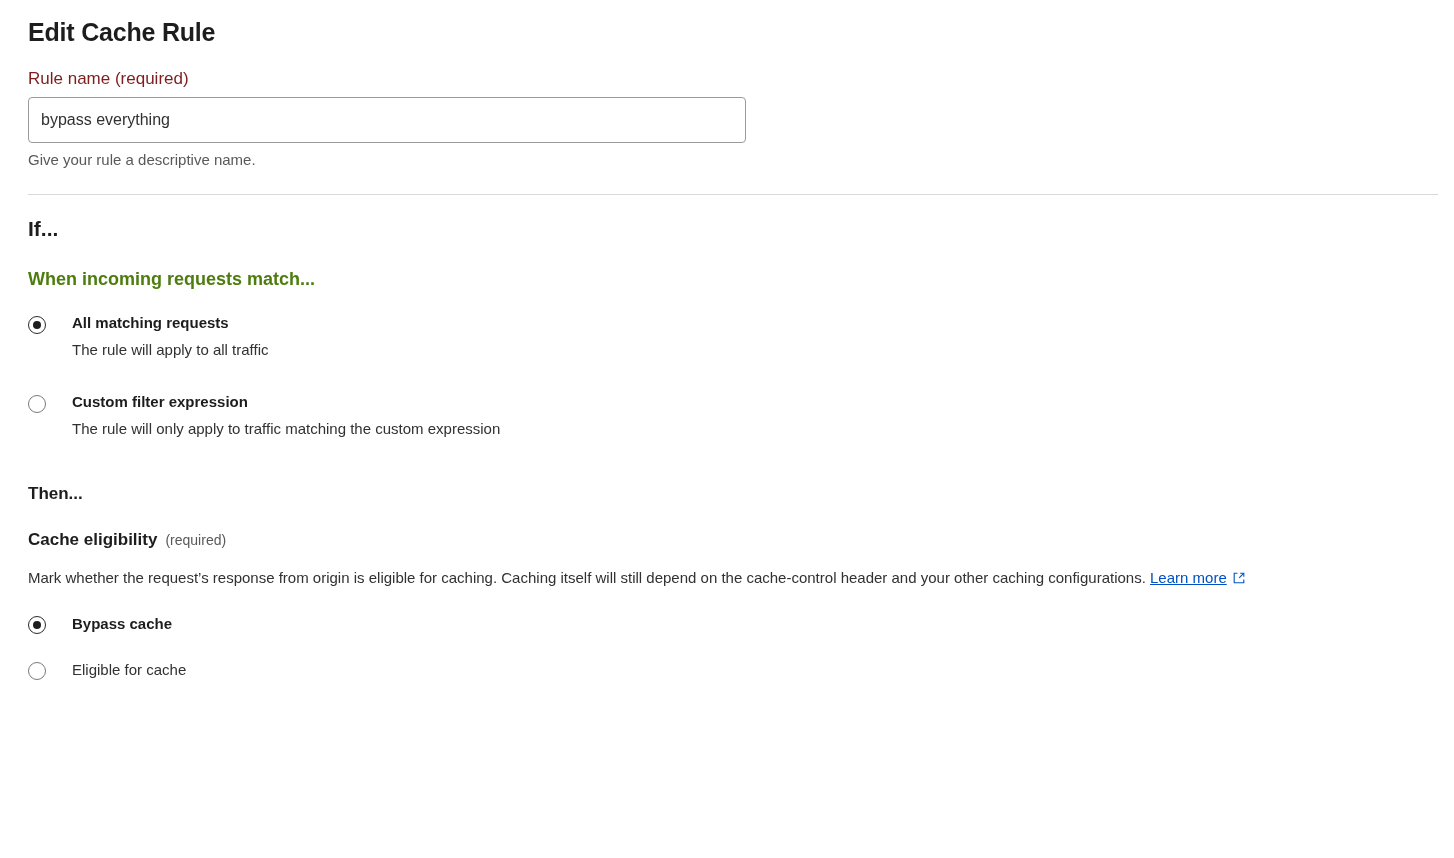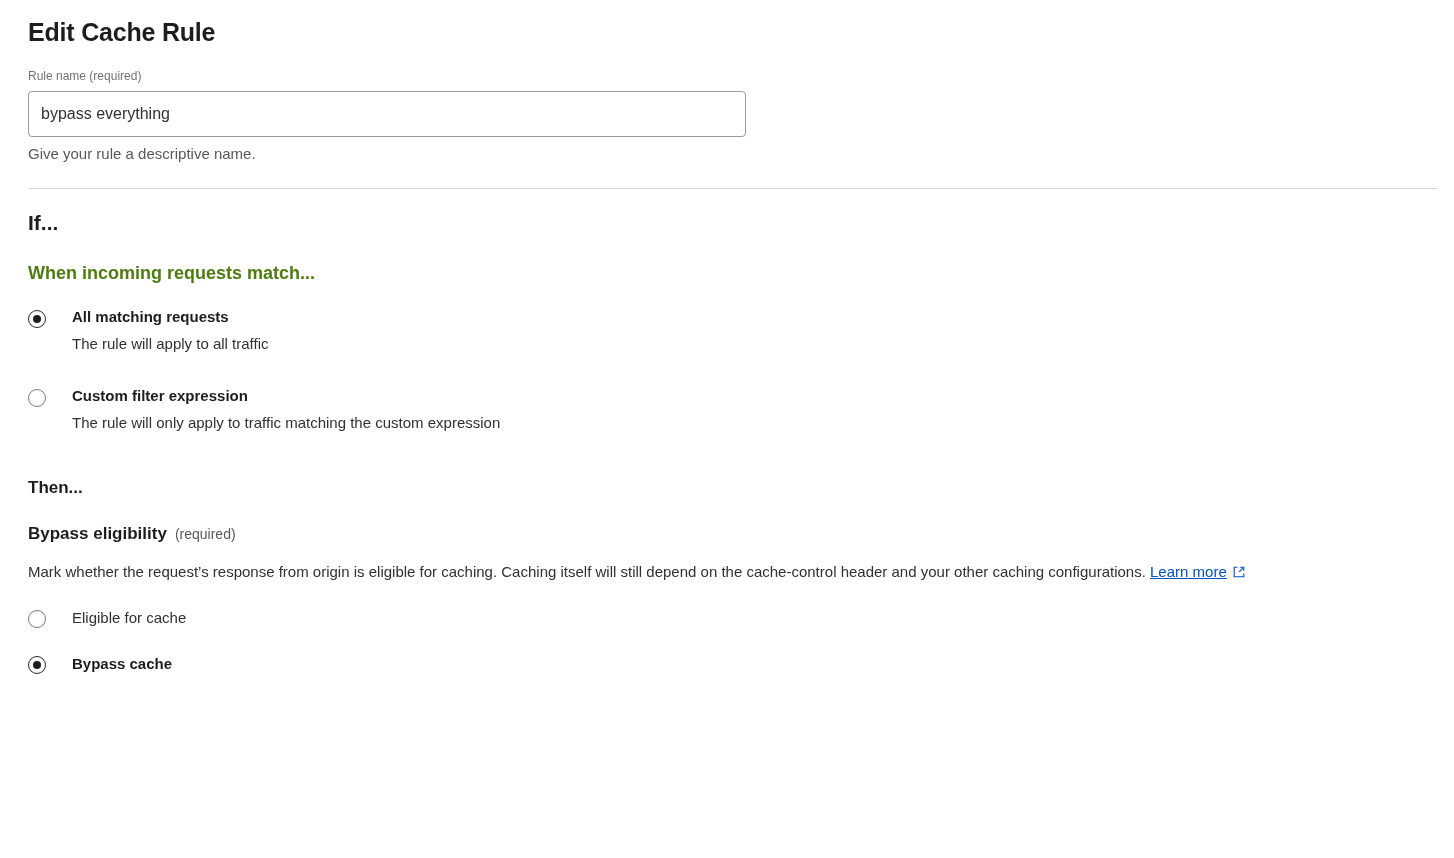--- a/index.html
+++ b/index.html
@@ -20,22 +20,22 @@
     margin-left: 12px;
   }
   .page-title {
     font-size: 25px;
     font-weight: bold;
     color: #1d1d1d;
     letter-spacing: -0.2px;
     margin: 0 0 22px 0;
   }
   .field-label {
-    font-size: 12px;
-    color: #737373;
+    font-size: 17px;
+    color: #7f1d1d;
     margin-bottom: 8px;
   }
   .text-input {
     width: 718px;
     height: 46px;
     border: 1px solid #9b9b9b;
     border-radius: 4px;
     font-size: 16px;
     color: #313131;
     padding: 0 12px;
@@ -201,44 +201,44 @@
         <span class="radio-title">Custom filter expression</span>
         <div class="radio-desc">The rule will only apply to traffic matching the custom expression</div>
       </span>
     </div>
 
   </div>
 
   <h3 class="then-heading">Then...</h3>
 
   <div class="cache-label-row">
-    <span class="cache-label">Bypass eligibility</span>
+    <span class="cache-label">Cache eligibility</span>
     <span class="cache-required">(required)</span>
   </div>
 
   <div class="description">
     <span>Mark whether the request’s response from origin is eligible for caching. Caching itself will still depend on the cache-control header and your other caching configurations.</span>
     <a class="link">Learn more</a><span class="ext-icon"><svg width="14" height="14" viewBox="0 0 14 14" fill="none" xmlns="http://www.w3.org/2000/svg">
           <path d="M5.5 2.2H2.2v9.6h9.6V8.5" stroke="#0051c3" stroke-width="1.1" fill="none"></path>
           <path d="M8.2 2.2h3.6v3.6" stroke="#0051c3" stroke-width="1.1" fill="none"></path>
           <path d="M7.2 6.8l4.4-4.4" stroke="#0051c3" stroke-width="1.1"></path>
         </svg></span>
   </div>
 
   <div class="radio-group-cache">
 
     <div class="radio-row-compact">
+      <span class="radio checked"></span>
+      <span class="radio-texts">
+        <span class="radio-title">Bypass cache</span>
+      </span>
+    </div>
+
+    <div class="radio-row-compact">
       <span class="radio"></span>
       <span class="radio-texts">
         <span class="radio-title regular">Eligible for cache</span>
       </span>
     </div>
 
-    <div class="radio-row-compact">
-      <span class="radio checked"></span>
-      <span class="radio-texts">
-        <span class="radio-title">Bypass cache</span>
-      </span>
-    </div>
-
   </div>
 
 </div>
 
 </body></html>

